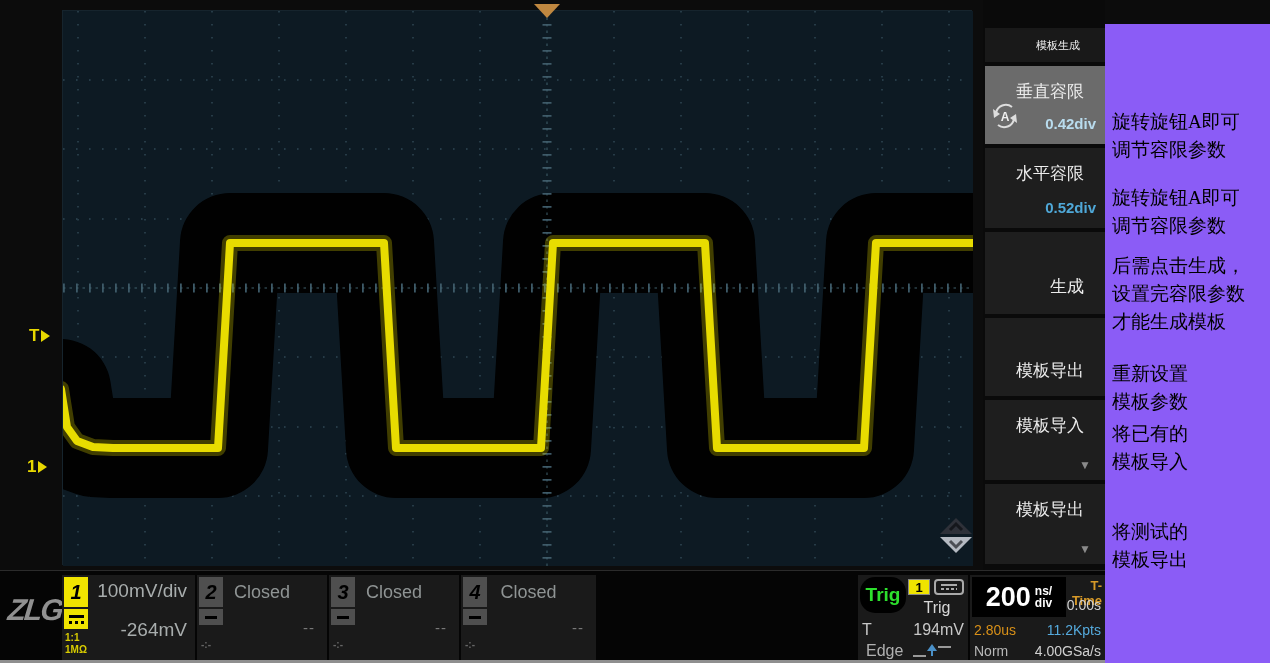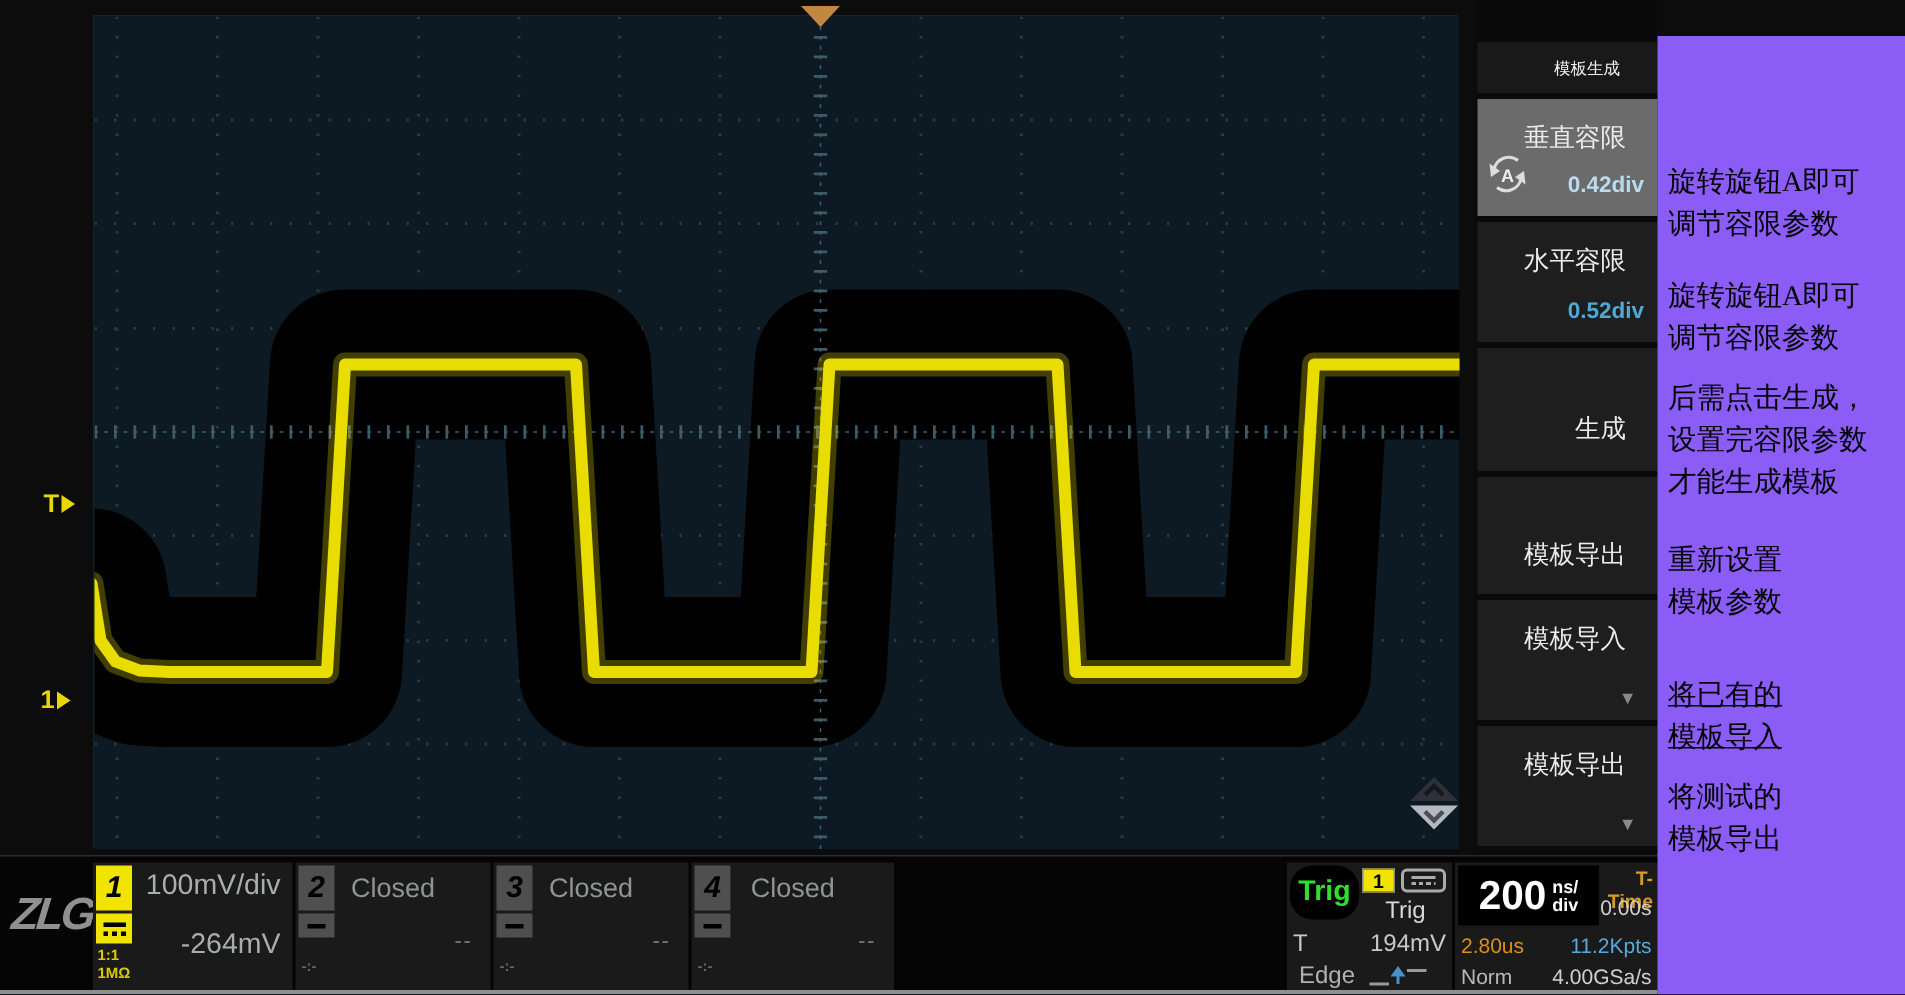--- a/index.html
+++ b/index.html
@@ -269,21 +269,21 @@
       </div>
       <div class="annot" style="top: 228px;">
         <div>后需点击生成，</div>
         <div>设置完容限参数</div>
         <div>才能生成模板</div>
       </div>
       <div class="annot" style="top: 336px;">
         <div>重新设置</div>
         <div>模板参数</div>
       </div>
-      <div class="annot" style="top: 426px; text-decoration: underline;">
+      <div class="annot" style="top: 396px;">
         <div>将已有的</div>
         <div>模板导入</div>
       </div>
       <div class="annot" style="top: 494px;">
         <div>将测试的</div>
         <div>模板导出</div>
       </div>
     </div>
 </div>
 

